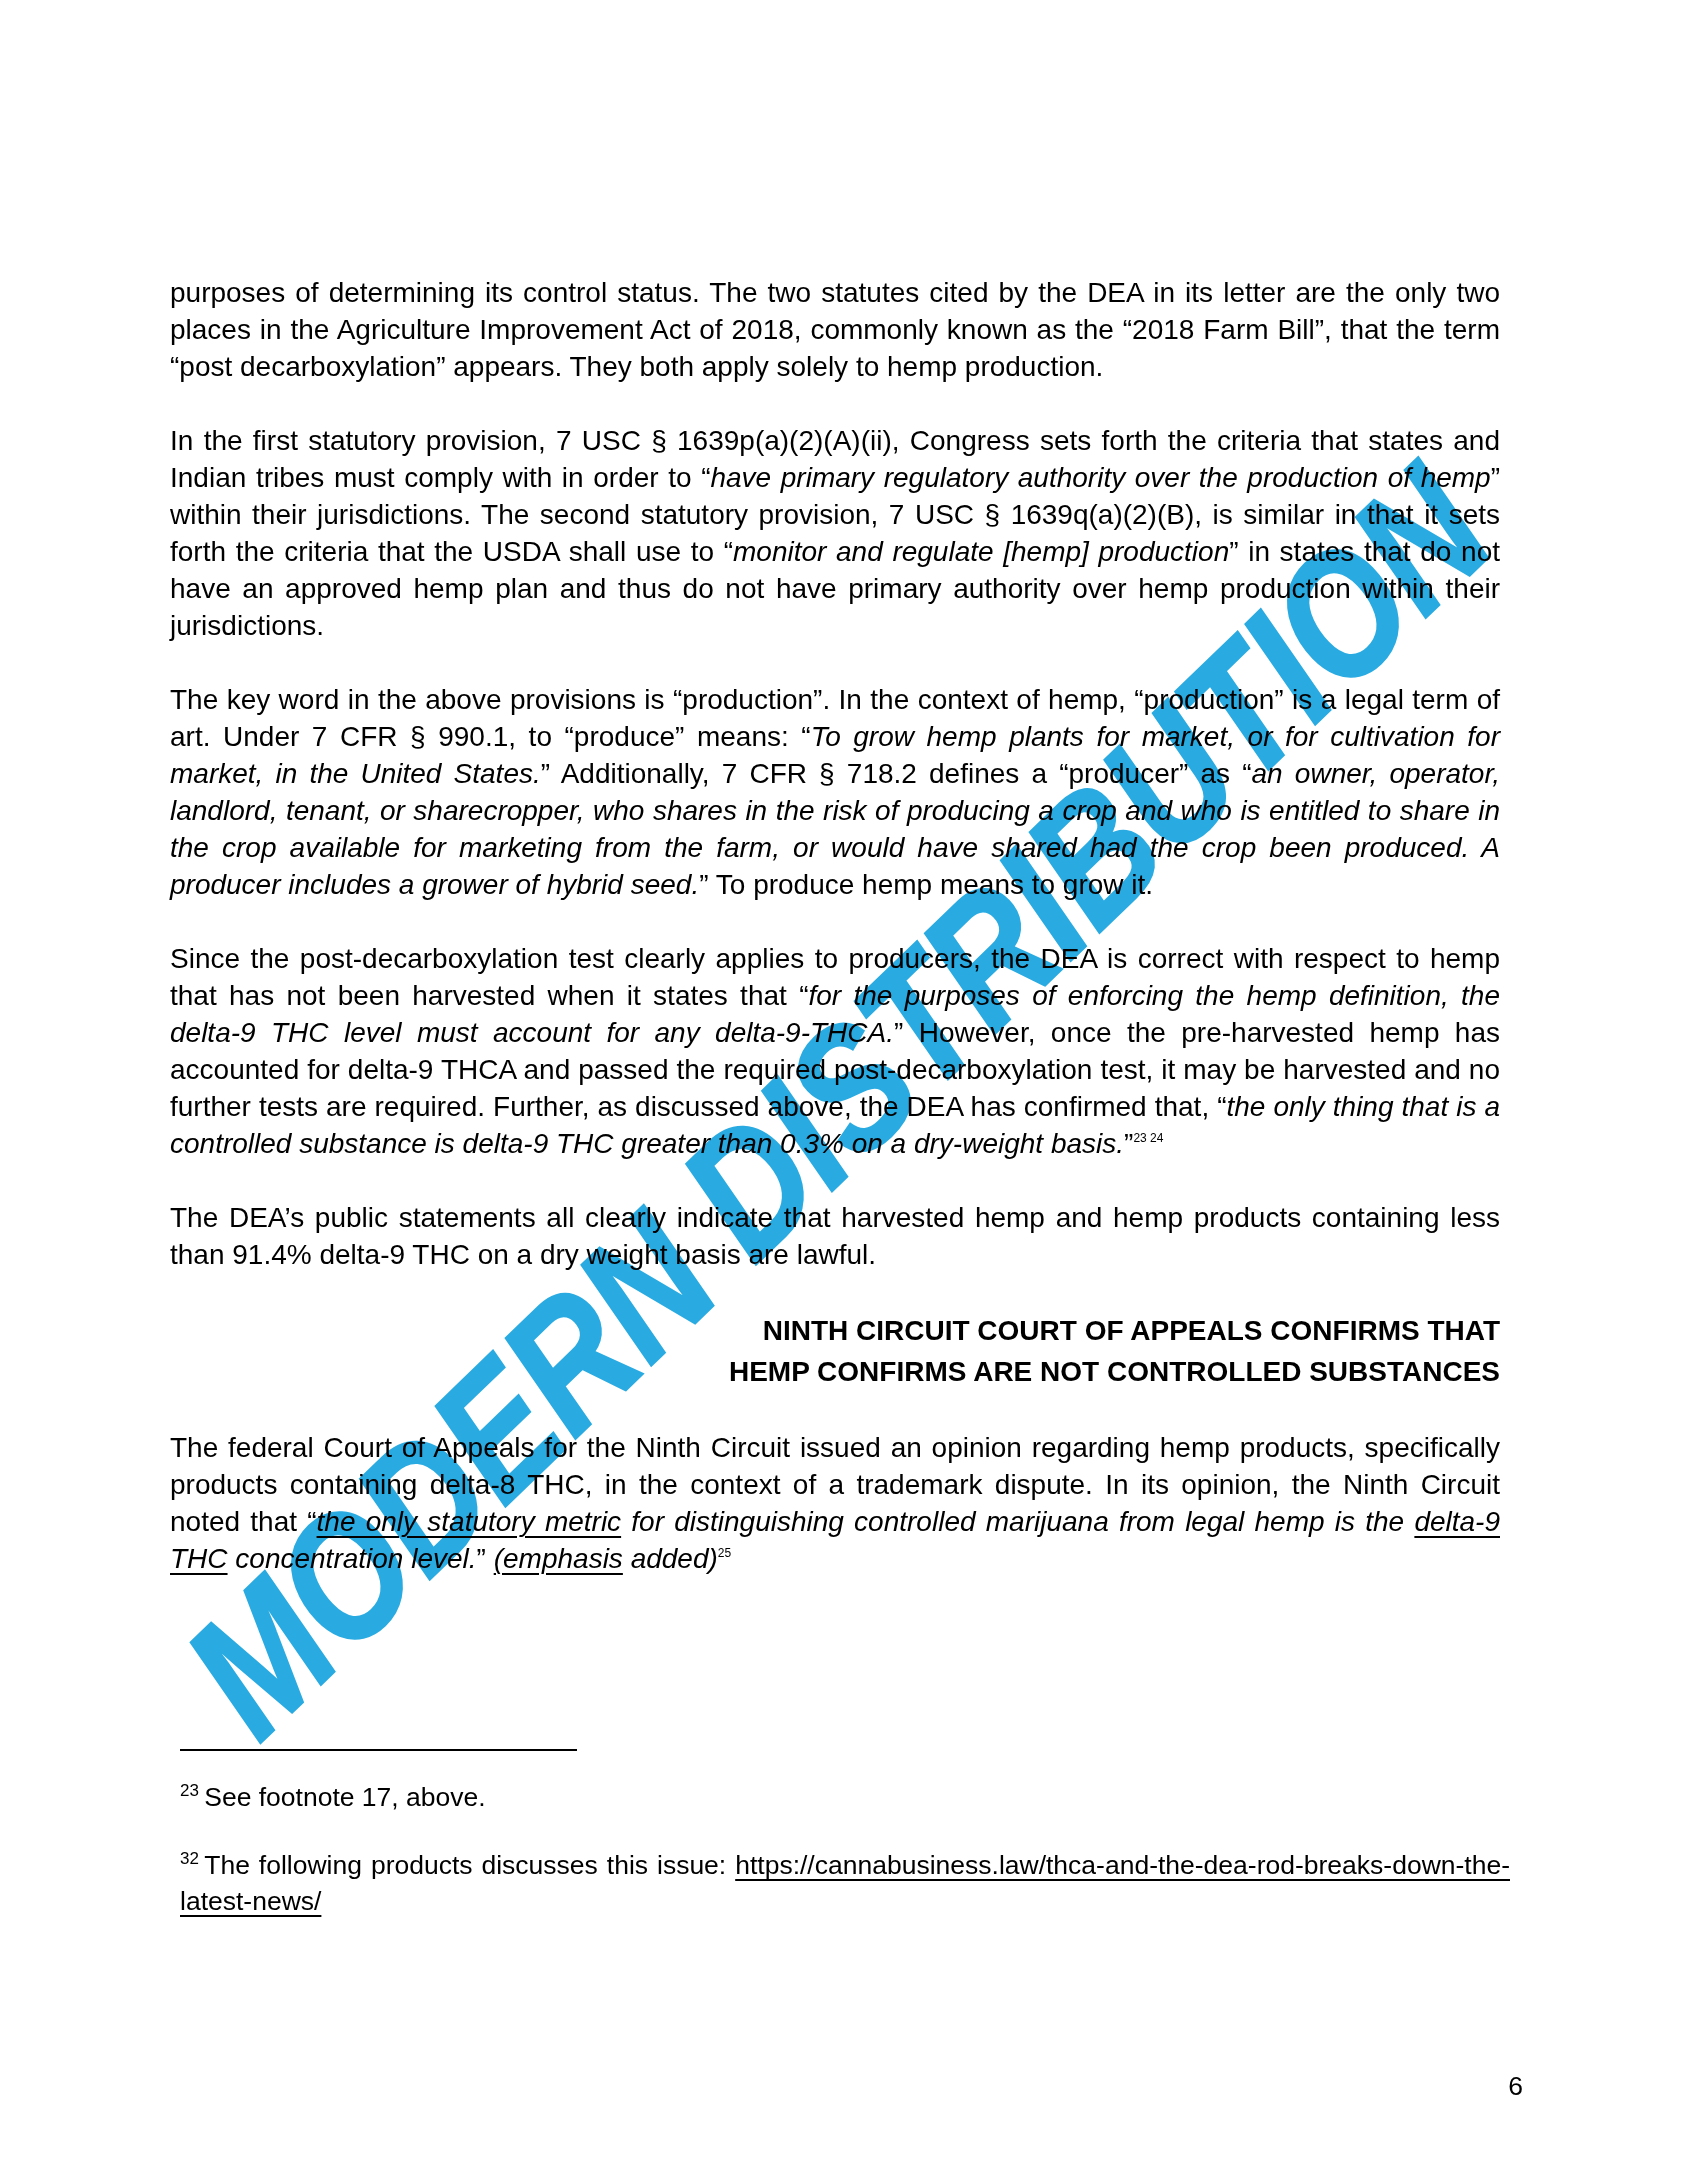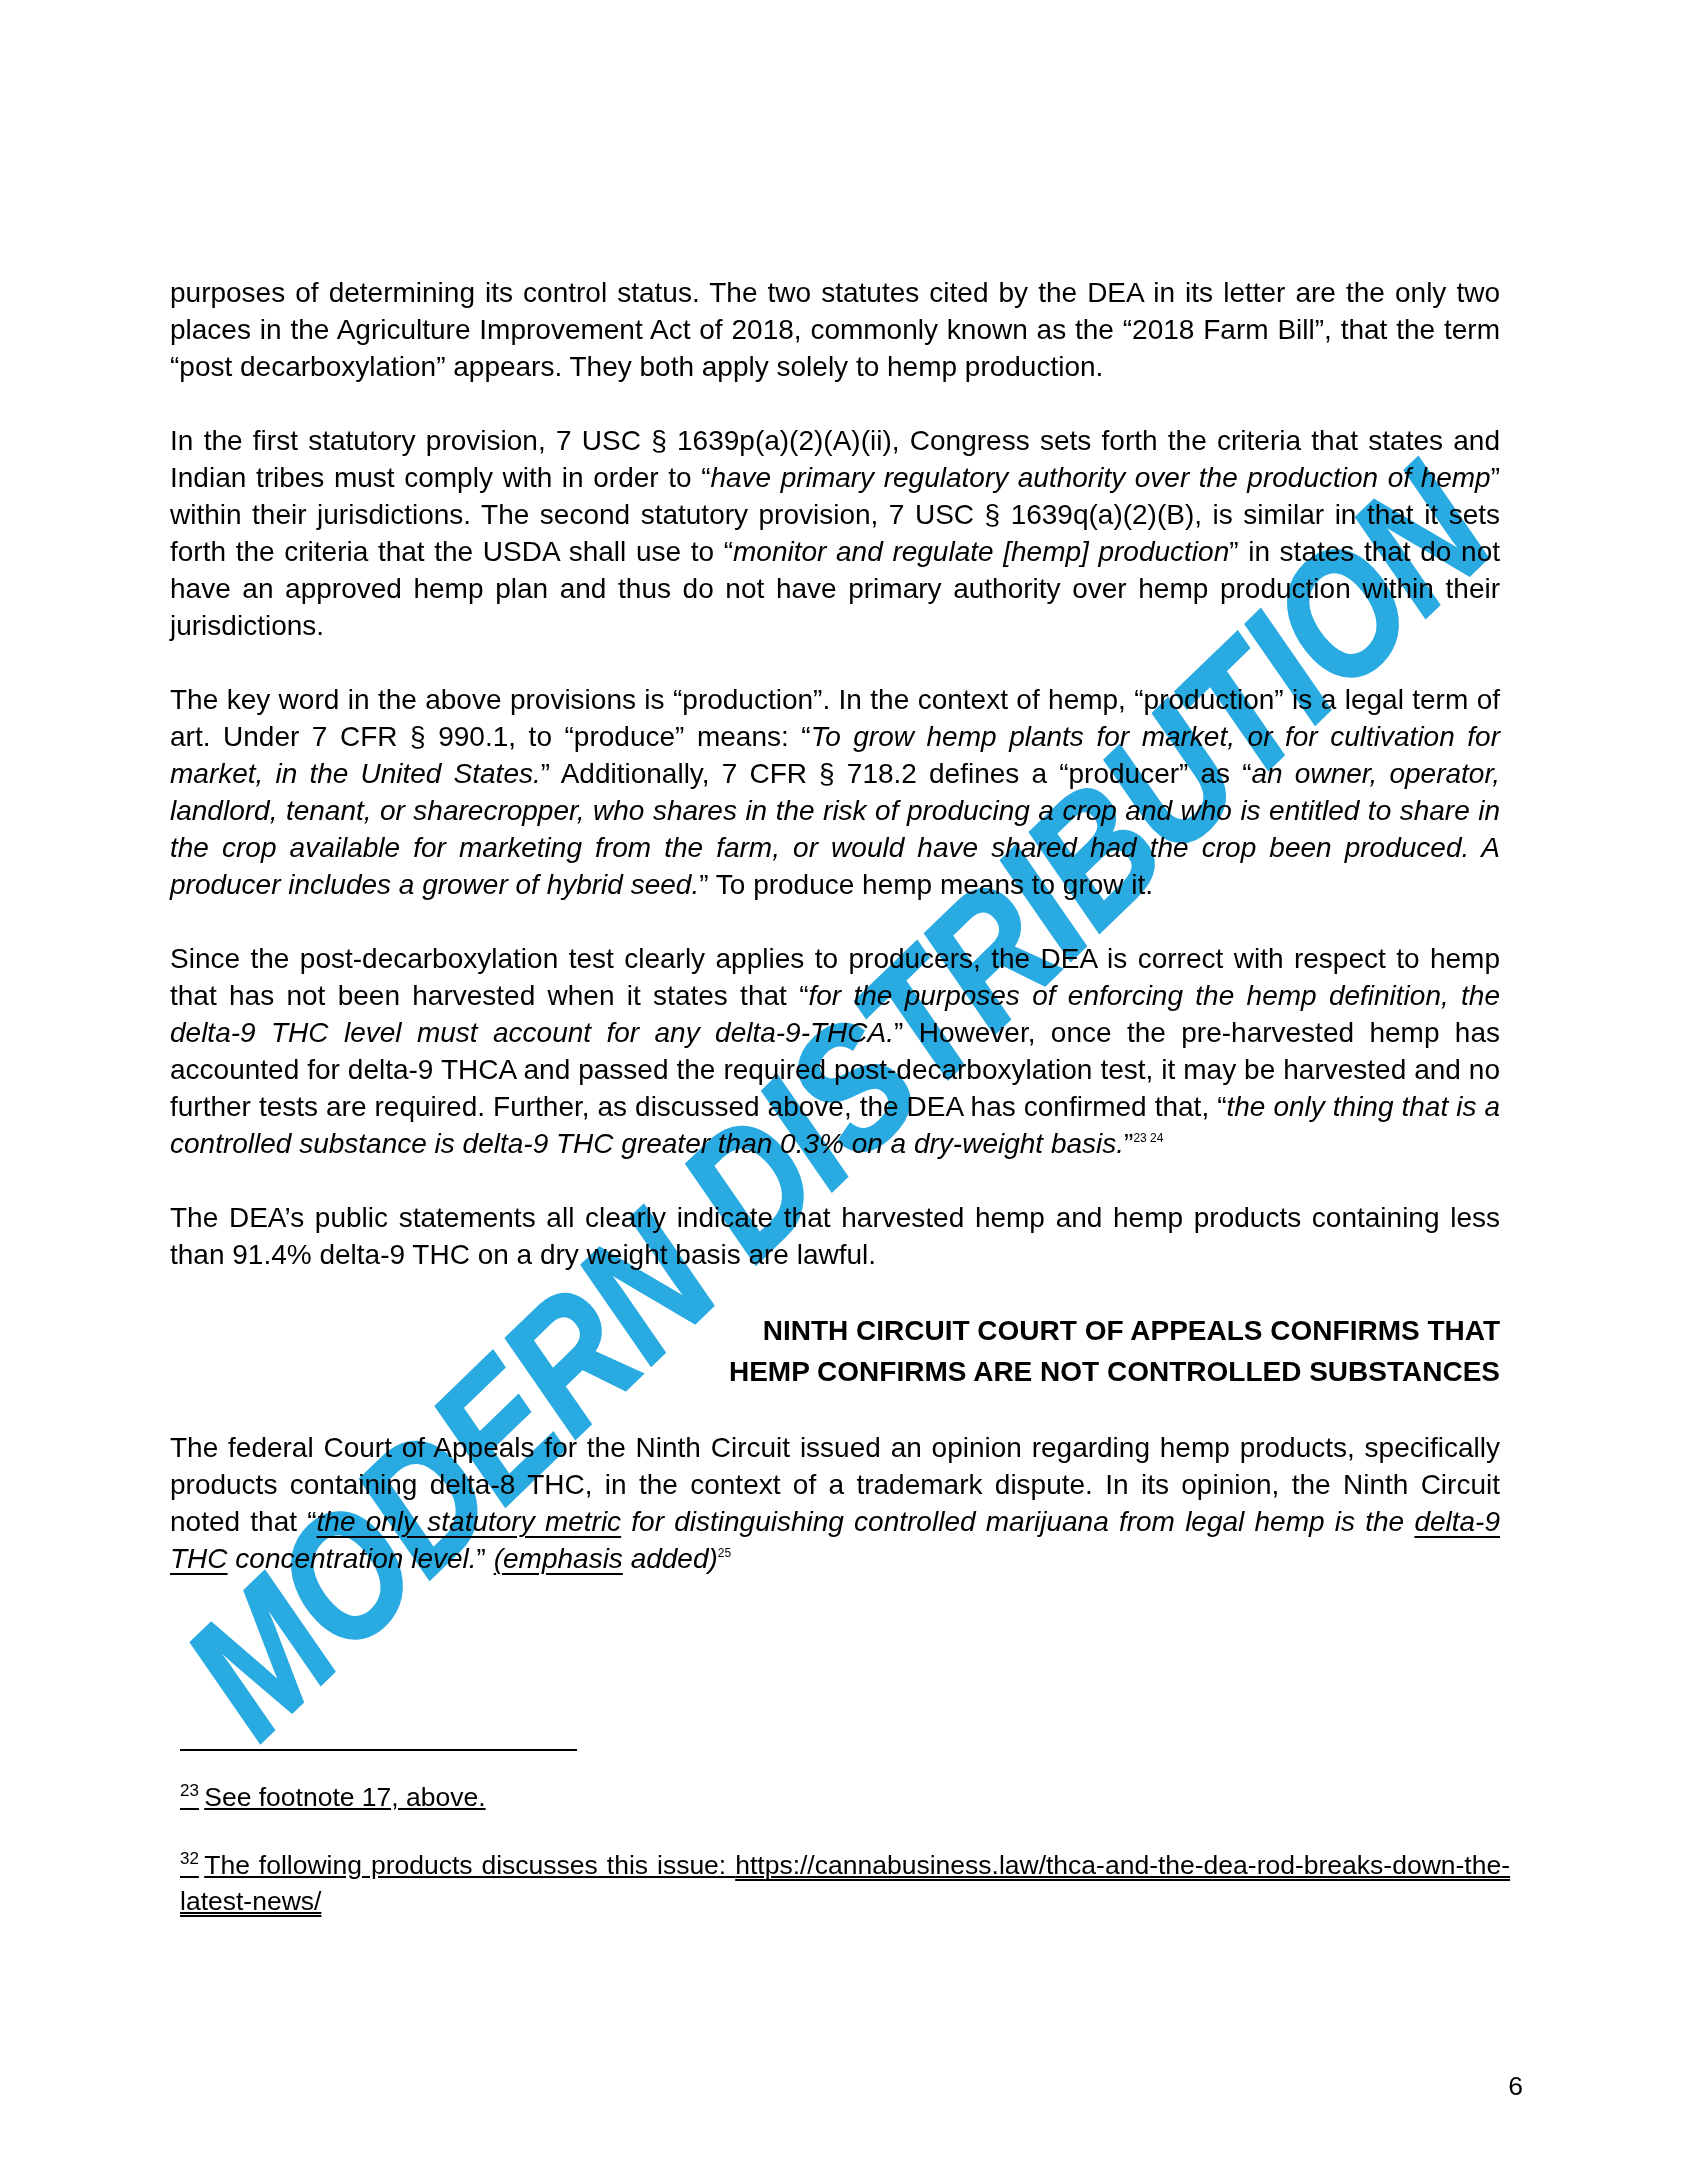--- a/index.html
+++ b/index.html
@@ -72,21 +72,20 @@
     height: 0;
     border: none;
     border-top: 2.6px solid #000000;
     margin: 0 0 28px 0;
   }
   .footnote {
     font-size: 26.5px;
     line-height: 36px;
     text-align: justify;
     margin: 0 0 32px 0;
-    text-decoration: underline;
   }
   .footnote sup.s { font-size: 17px; top: -10px; margin-right: 5.3px; }
   .page-number {
     position: absolute;
     right: 164px;
     top: 2071px;
     font-size: 26.5px;
     z-index: 1;
   }
 </style>

